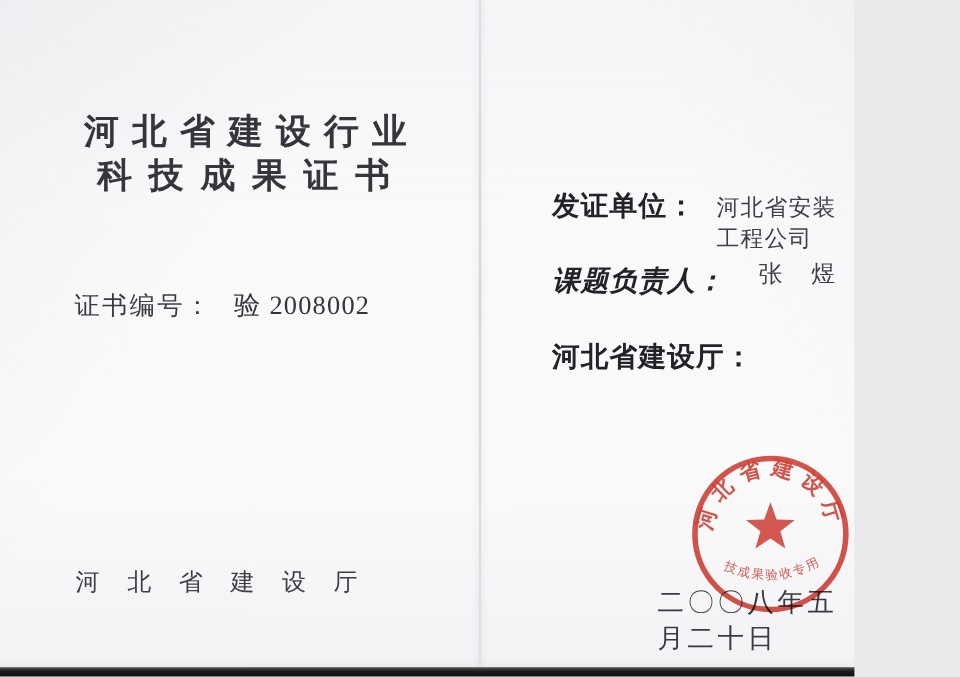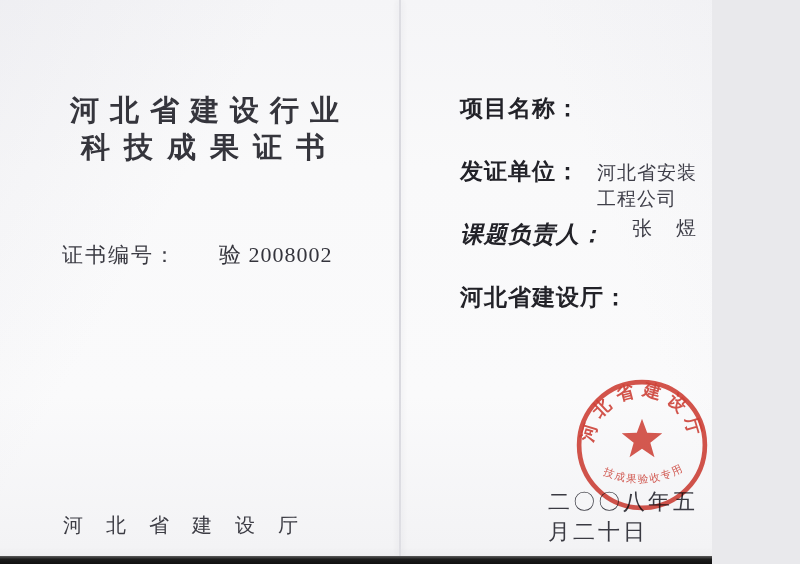--- a/index.html
+++ b/index.html
@@ -20,23 +20,23 @@
   .scan-bar{position:absolute;left:0;bottom:0;width:800px;height:8px;
     background:linear-gradient(180deg,#5a5a5a 0%,#1c1c1c 40%,#101010 100%);}
 
   
   .title{position:absolute;left:62px;top:96px;width:296px;text-align:center;
     font-weight:bold;color:#35353c;}
   .title .t1{font-size:29px;letter-spacing:11px;line-height:1.0;}
   .title .t2{font-size:29px;letter-spacing:14px;line-height:1.0;margin-top:8px;}
   .cert-row{position:absolute;left:62px;top:240px;width:320px;font-size:21px;color:#3a3a42;}
   .cert-row .lbl{letter-spacing:2px;}
-  .cert-row .val{margin-left:42px;font-size:22px;letter-spacing:1px;color:#34343c;}
+  .cert-row .val{margin-left:18px;font-size:22px;letter-spacing:1px;color:#34343c;}
   .left-footer{position:absolute;left:58px;top:472px;width:254px;text-align:center;
-    font-size:20px;letter-spacing:9px;color:#3c3c44;margin-top:40px;}
+    font-size:20px;letter-spacing:9px;color:#3c3c44;}
 
   
   .field-label{position:absolute;font-size:23px;font-weight:bold;color:#222228;letter-spacing:1px;}
   .field-value{position:absolute;font-size:19px;color:#3e3e48;letter-spacing:1px;}
   .lbl-1{left:460px;top:93px;}  .val-1{left:596px;top:101px;}
   .lbl-2{left:460px;top:156px;} .val-2{left:597px;top:160px;}
   .lbl-3{left:460px;top:219px;font-style:italic;} .val-3{left:632px;top:215px;font-size:20px;letter-spacing:2px;}
   .lbl-4{left:460px;top:282px;} .val-4{left:616px;top:286px;font-size:20px;}
   .issuer-line{position:absolute;left:503px;top:421px;font-size:22px;color:#33333b;letter-spacing:1px;}
   .date-line{position:absolute;left:548px;top:463px;font-size:22px;color:#3a3a42;letter-spacing:3px;margin-top:24px;}
@@ -56,21 +56,20 @@
     <div class="t1">河北省建设行业</div>
     <div class="t2">科技成果证书</div>
   </div>
 
   <div class="cert-row">
     <span class="lbl">证书编号：</span><span class="val">验 2008002</span>
   </div>
 
   <div class="left-footer">河 北 省 建 设 厅</div>
 
-  <div class="field-label lbl-1">项目名称：</div>
 
   <div class="field-label lbl-2">发证单位：</div>
   <div class="field-value val-2">河北省安装工程公司</div>
 
   <div class="field-label lbl-3">课题负责人：</div>
   <div class="field-value val-3">张　煜</div>
 
   <div class="field-label lbl-4">河北省建设厅：</div>
 
   <div class="date-line">二〇〇八年五月二十日</div>

